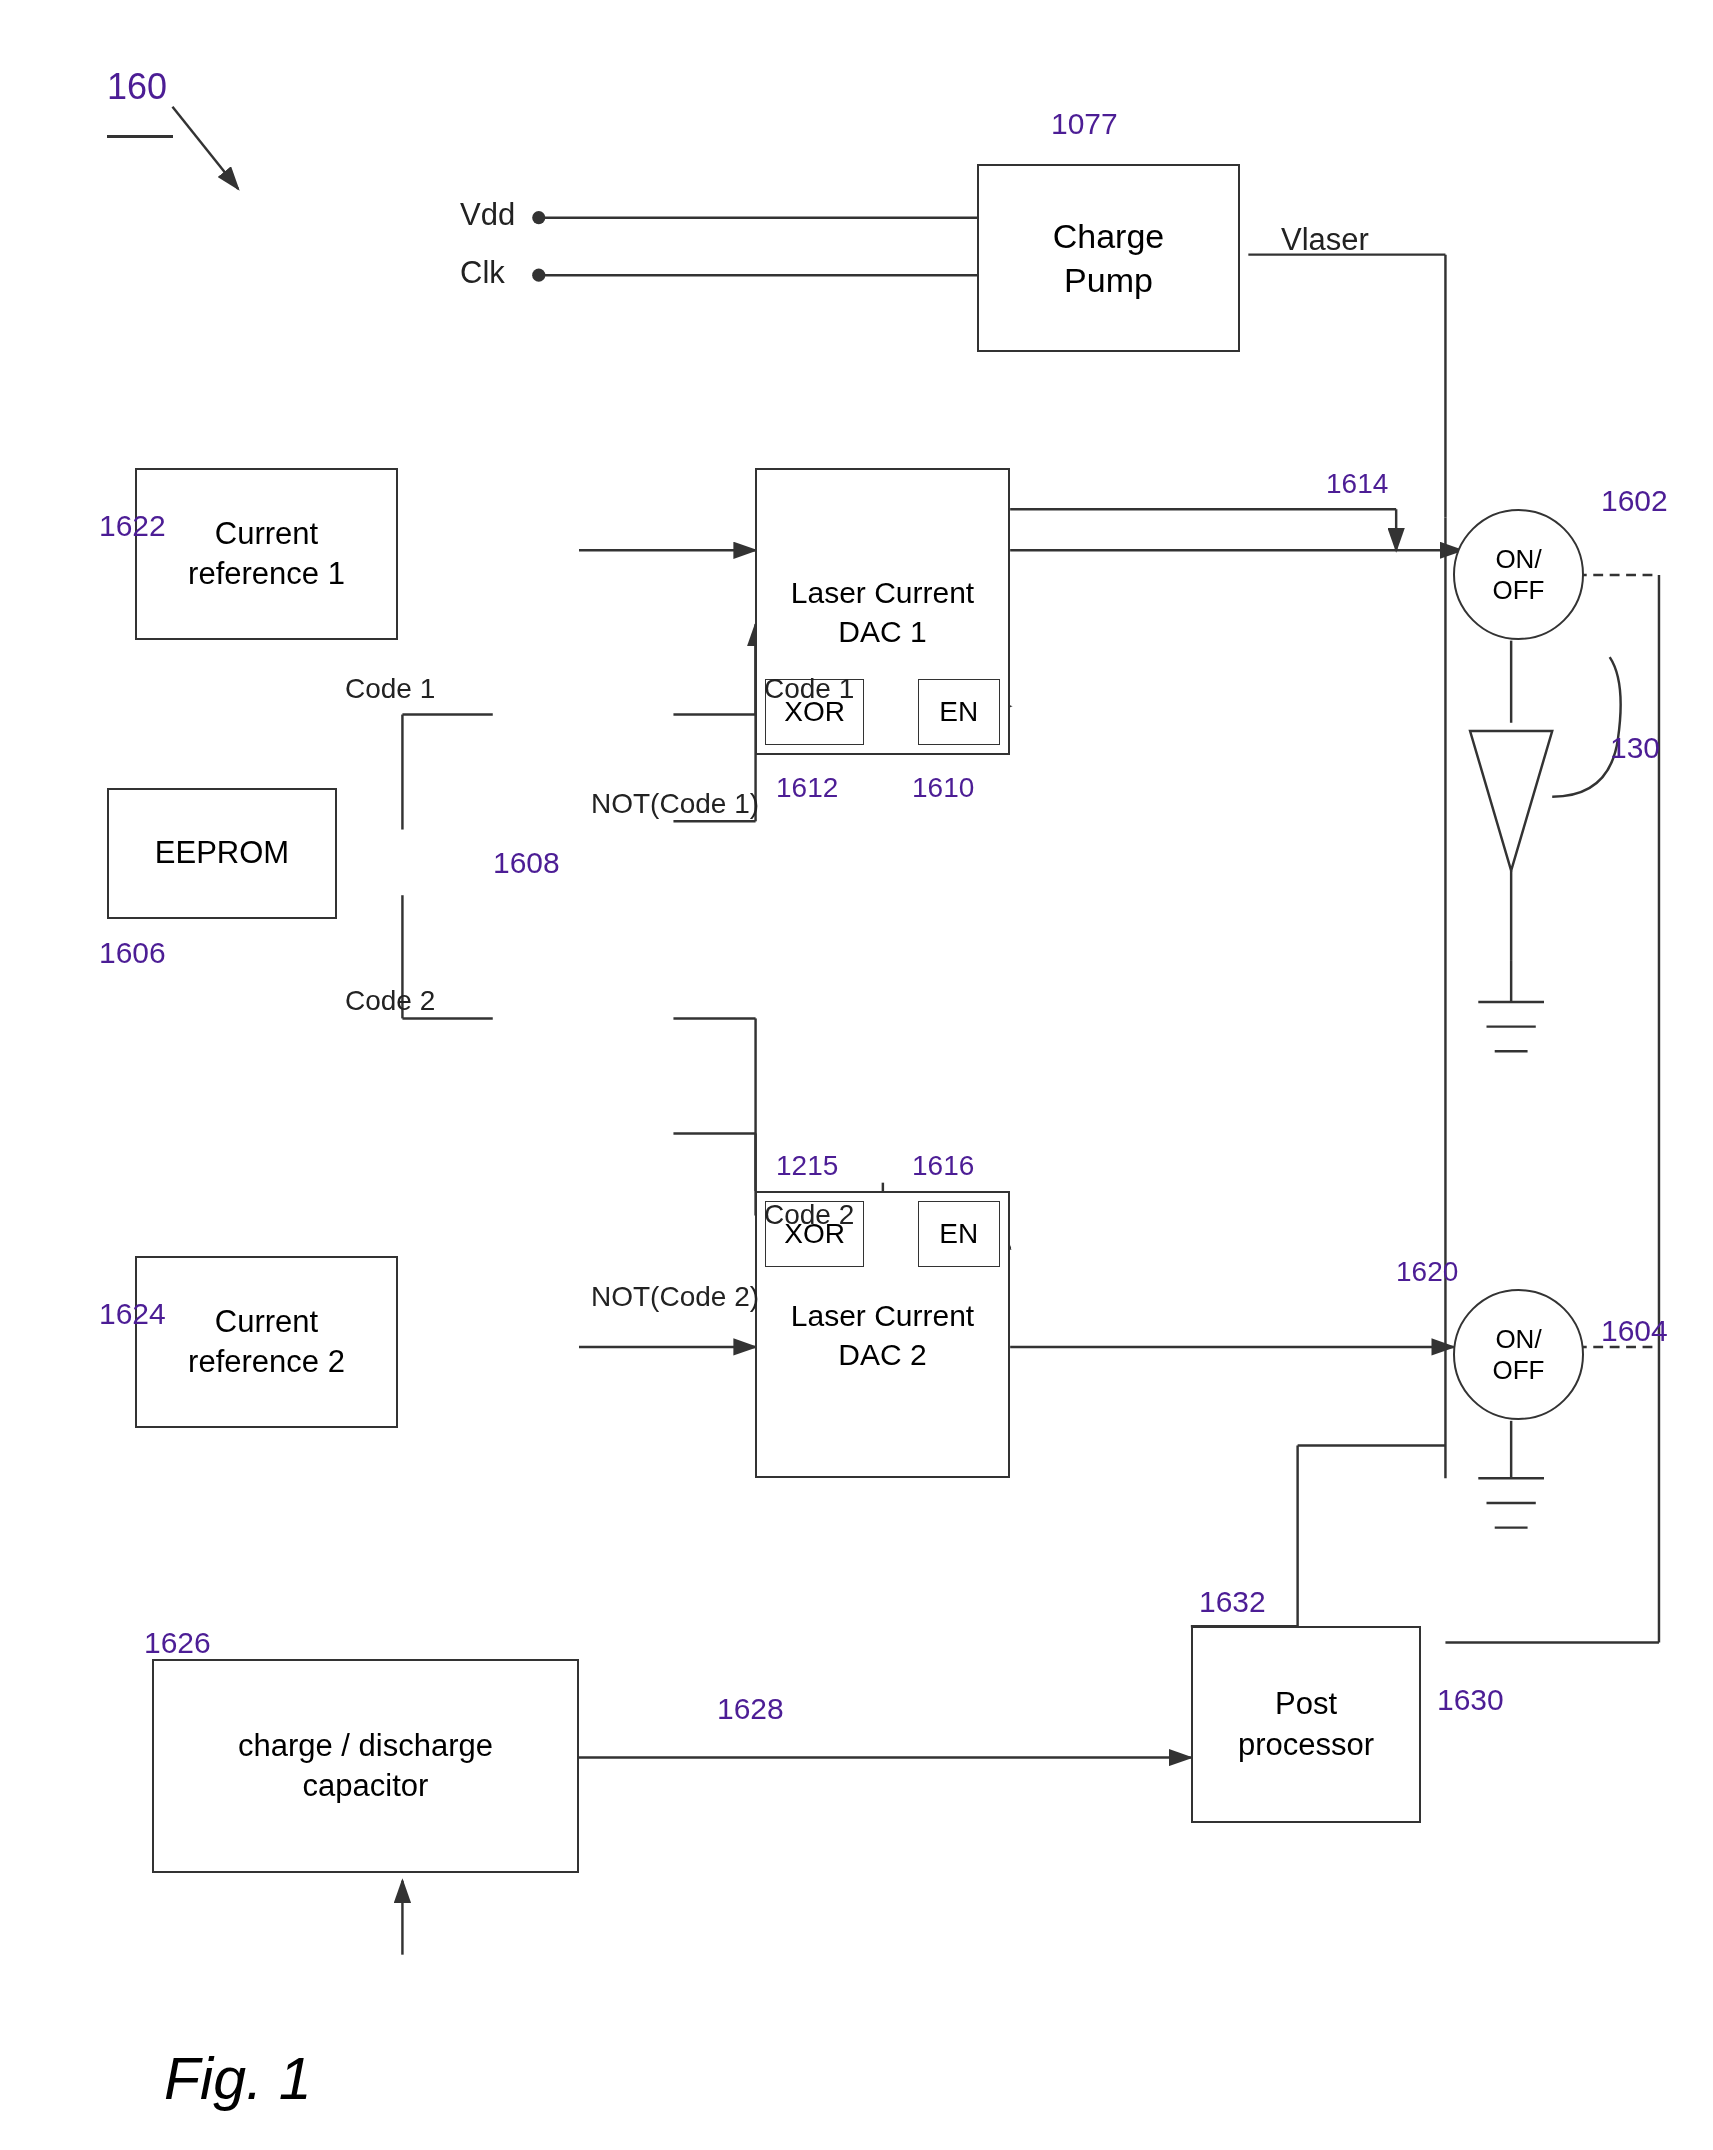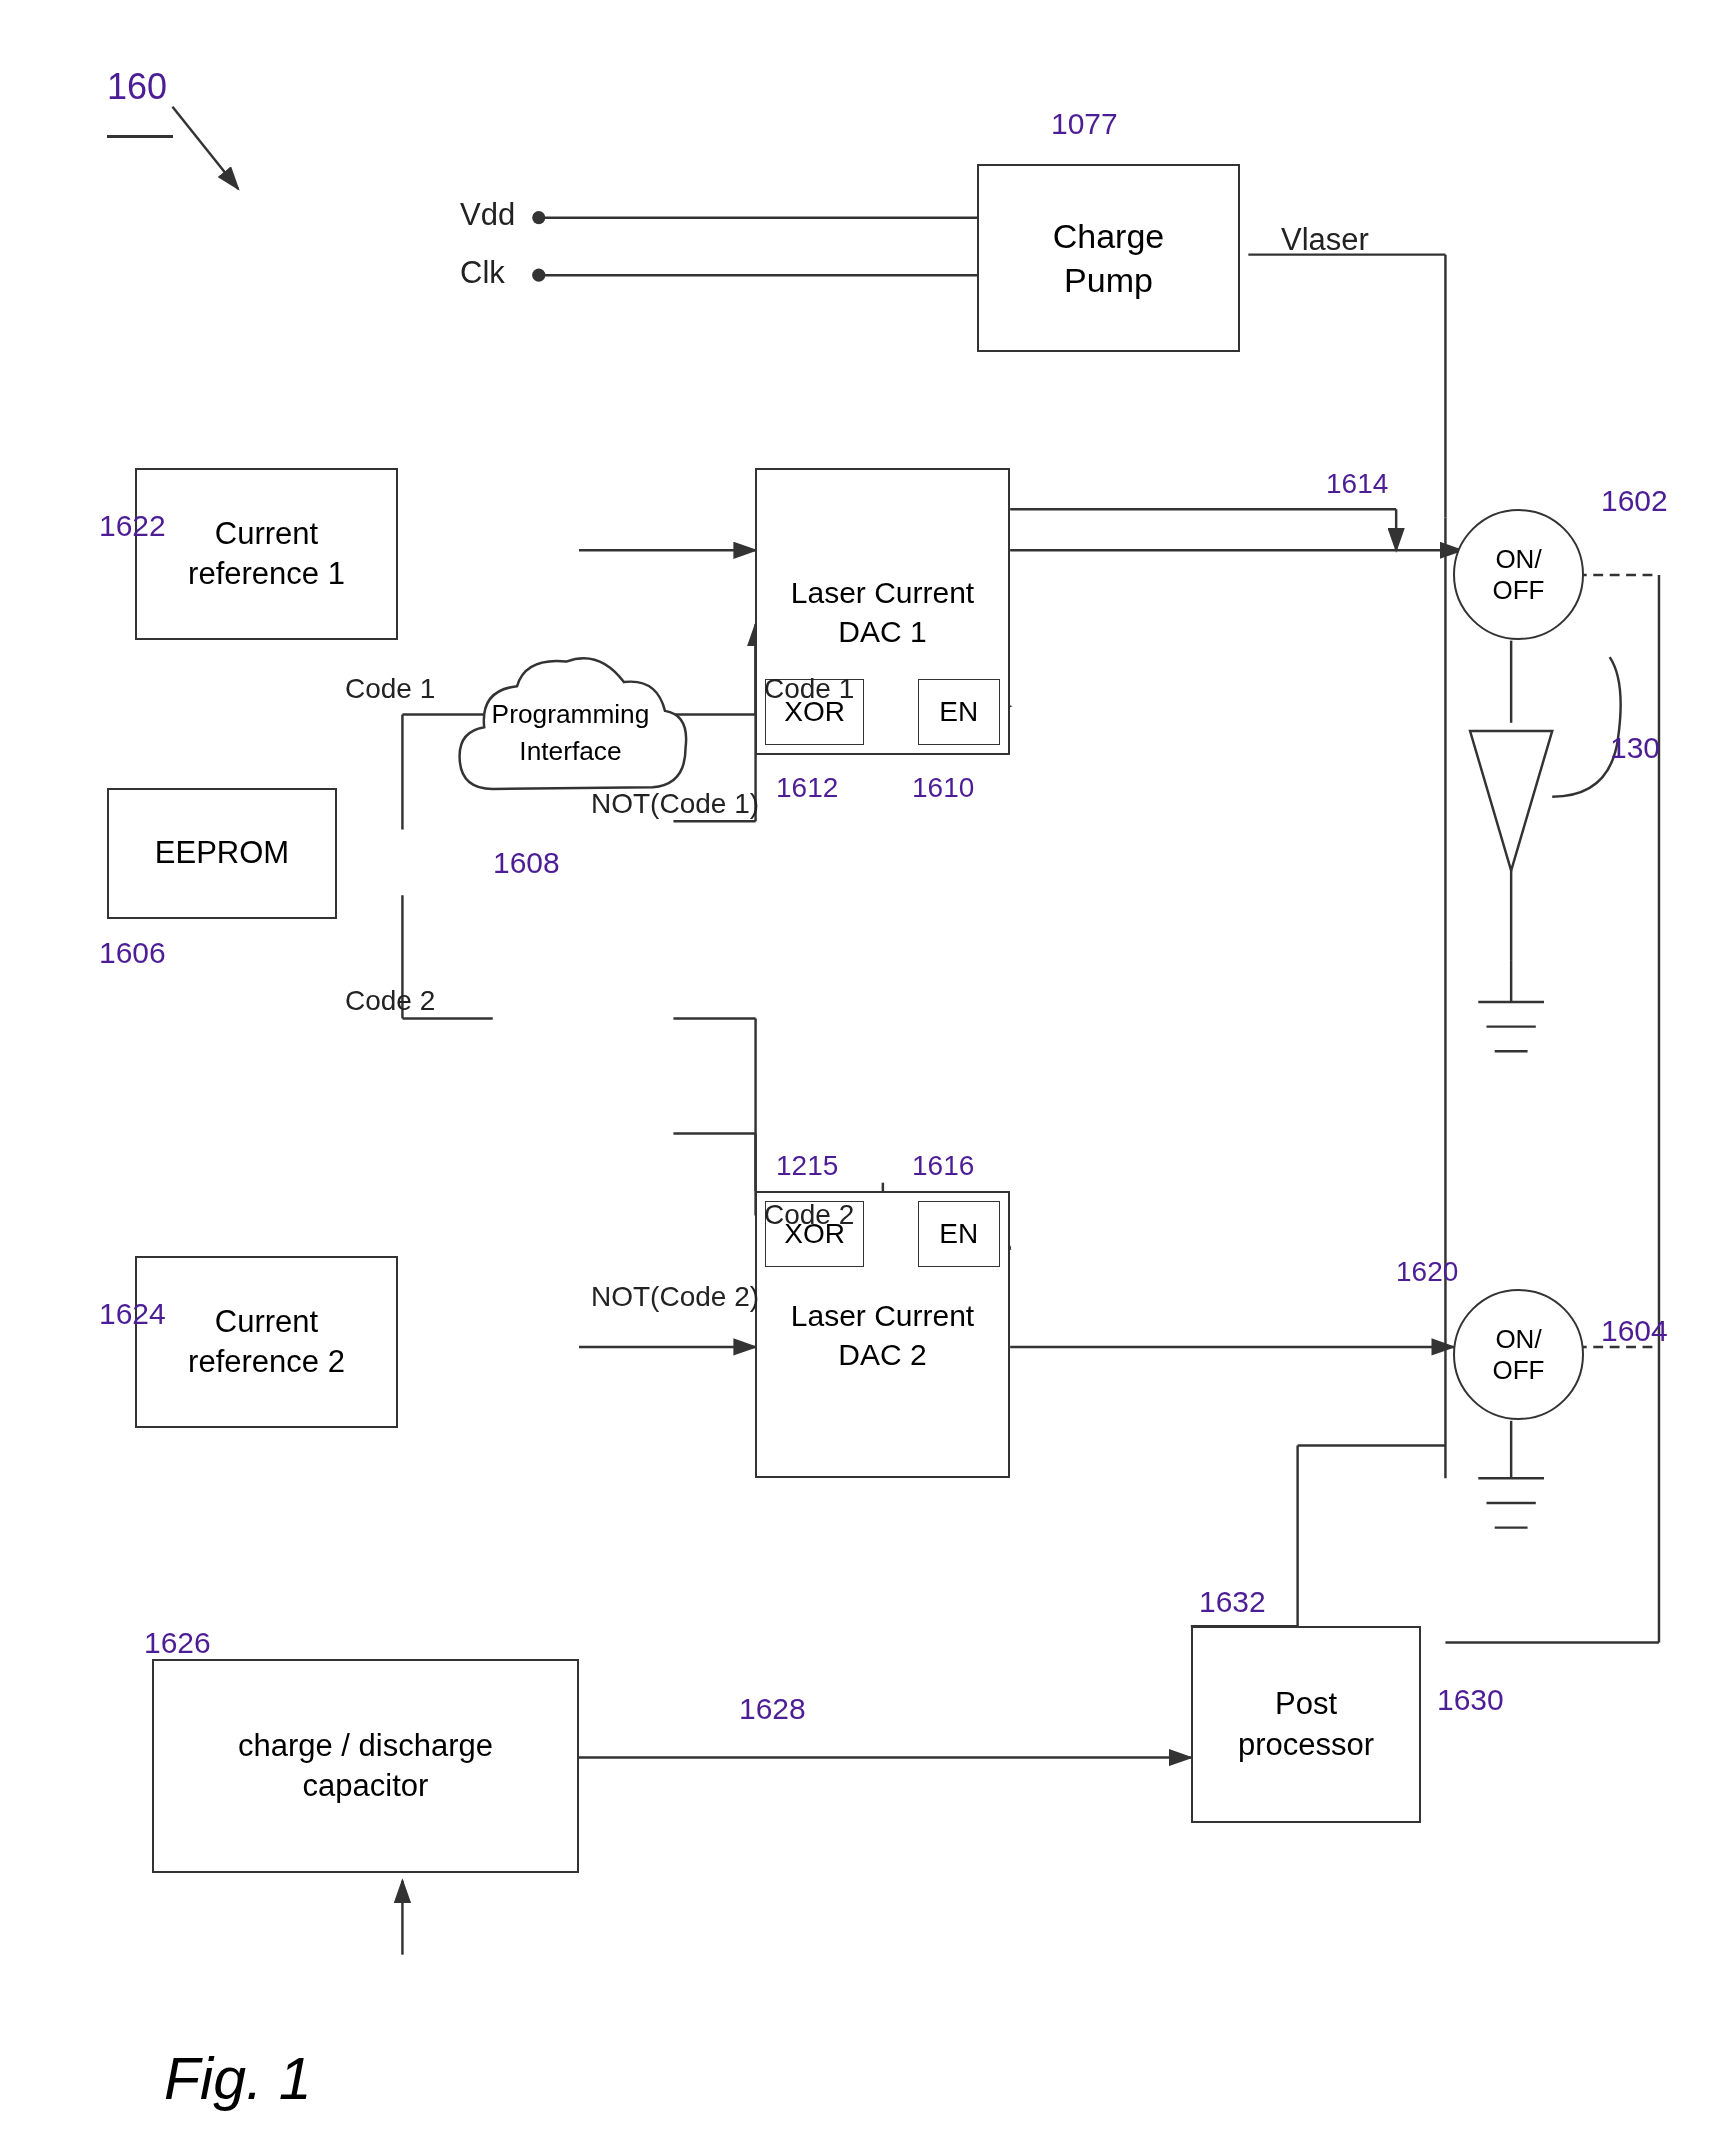--- a/index.html
+++ b/index.html
@@ -189,27 +189,20 @@
   </div>
 
   <div class="label" style="left:99px; top:1297px; font-size:30px;">1624</div>
 
   <div class="box" style="left:107px; top:788px; width:230px; height:131px;">
     <span>EEPROM</span>
   </div>
 
   <div class="label" style="left:99px; top:936px; font-size:30px;">1606</div>
 
-  <div class="cloud" style="left:443px; top:641px; width:255px; height:189px;">
-    <svg width="255" height="189" viewBox="0 0 310 230">
-      <path d="M60,180 Q20,180 20,140 Q20,110 50,105 Q45,60 90,55 Q100,20 150,25 Q190,10 220,50 Q260,45 270,85 Q300,90 295,130 Q295,175 255,178 Z" fill="white" stroke="#333" stroke-width="3"></path>
-      <text x="155" y="100" text-anchor="middle" font-size="32" font-family="Arial">Programming</text>
-      <text x="155" y="145" text-anchor="middle" font-size="32" font-family="Arial">Interface</text>
-    </svg>
-  </div>
 
   <div class="label" style="left:493px; top:846px; font-size:30px;">1608</div>
 
   <div class="small-label" style="left:345px; top:673px; font-size:28px;">Code 1</div>
 
   <div class="small-label" style="left:345px; top:985px; font-size:28px;">Code 2</div>
 
   <div class="box" style="left:755px; top:468px; width:255px; height:287px; flex-direction:column;">
     <span style="font-size:30px;">Laser Current<br>DAC 1</span>
 
@@ -263,21 +256,21 @@
   </div>
 
   <div class="label" style="left:144px; top:1626px; font-size:30px;">1626</div>
 
   <div class="box" style="left:1191px; top:1626px; width:230px; height:197px;">
     <span style="font-size:31px;">Post<br>processor</span>
   </div>
 
   <div class="label" style="left:1437px; top:1683px; font-size:30px;">1630</div>
 
-  <div class="label" style="left:739px; top:1692px; font-size:30px;">1628</div>
+  <div class="label" style="left:717px; top:1692px; font-size:30px;">1628</div>
 
   <div class="label" style="left:1199px; top:1585px; font-size:30px;">1632</div>
 
   <div class="fig-label" style="left:164px; top:2045px;">Fig. 1</div>
 
   <div style="position:absolute; left:107px; top:135px; width:66px; height:2.5px; background:#333;"></div>
 
 </div>
 
 

